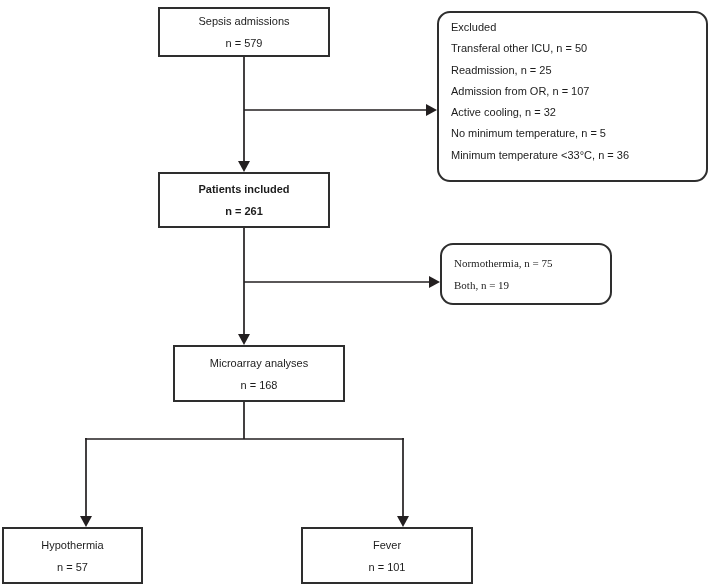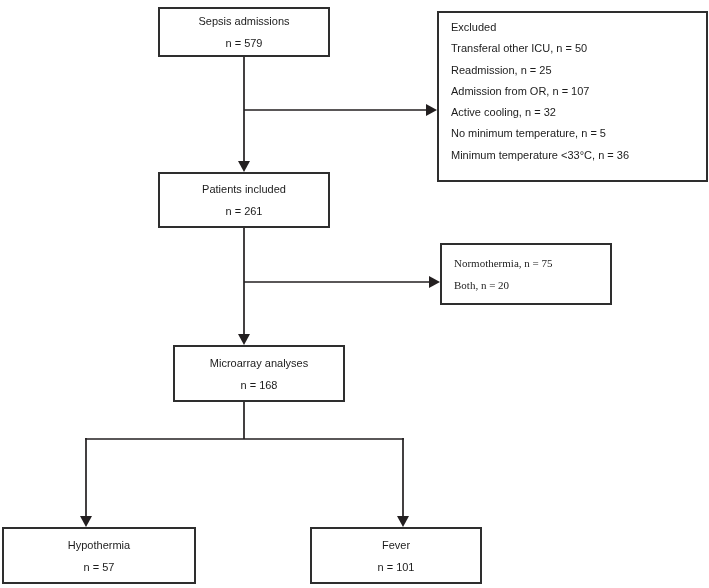--- a/index.html
+++ b/index.html
@@ -30,28 +30,29 @@
     align-items:center;
     text-align:center;
     font-size:11px;
     line-height:22px;
     z-index:1;
   }
   .box.left-align{
     align-items:flex-start;
     text-align:left;
     padding:3px 8px 3px 12px;
+    border-radius:13px;
   }
   #sepsis-box     {left:158px; top:7px;   width:172px; height:50px;}
   #excluded-box   {left:437px; top:11px;  width:271px; height:171px; justify-content:flex-start; line-height:21.3px; padding-top:4px;}
-  #included-box   {left:158px; top:172px; width:172px; height:56px;}
+  #included-box   {left:158px; top:172px; width:172px; height:56px;font-weight:bold;}
   #normothermia-box{left:440px; top:243px; width:172px; height:62px;font-family:Liberation Serif, serif;}
   #microarray-box {left:158px; top:345px; width:172px; height:57px;margin-left:15px;}
-  #hypothermia-box{left:2px;   top:527px; width:194px; height:57px;}
-  #fever-box      {left:310px; top:527px; width:172px; height:57px;}
+  #hypothermia-box{left:2px;   top:527px; width:141px; height:57px;}
+  #fever-box      {left:301px; top:527px; width:172px; height:57px;}
   svg line{stroke:var(--line);stroke-width:1.7;}
   svg polygon{fill:var(--line);stroke:none;}
 </style>
 </head>
 <body>
 
 <div class="canvas">
 
   <svg class="connectors" viewBox="0 0 709 588" xmlns="http://www.w3.org/2000/svg">
 
@@ -104,21 +105,21 @@
     <div>Minimum temperature &lt;33°C, n = 36</div>
   </div>
 
   <div class="box" id="included-box">
     <div>Patients included</div>
     <div>n = 261</div>
   </div>
 
   <div class="box left-align" id="normothermia-box">
     <div>Normothermia, n = 75</div>
-    <div>Both, n = 20</div>
+    <div>Both, n = 19</div>
   </div>
 
   <div class="box" id="microarray-box">
     <div>Microarray analyses</div>
     <div>n = 168</div>
   </div>
 
   <div class="box" id="hypothermia-box">
     <div>Hypothermia</div>
     <div>n = 57</div>

